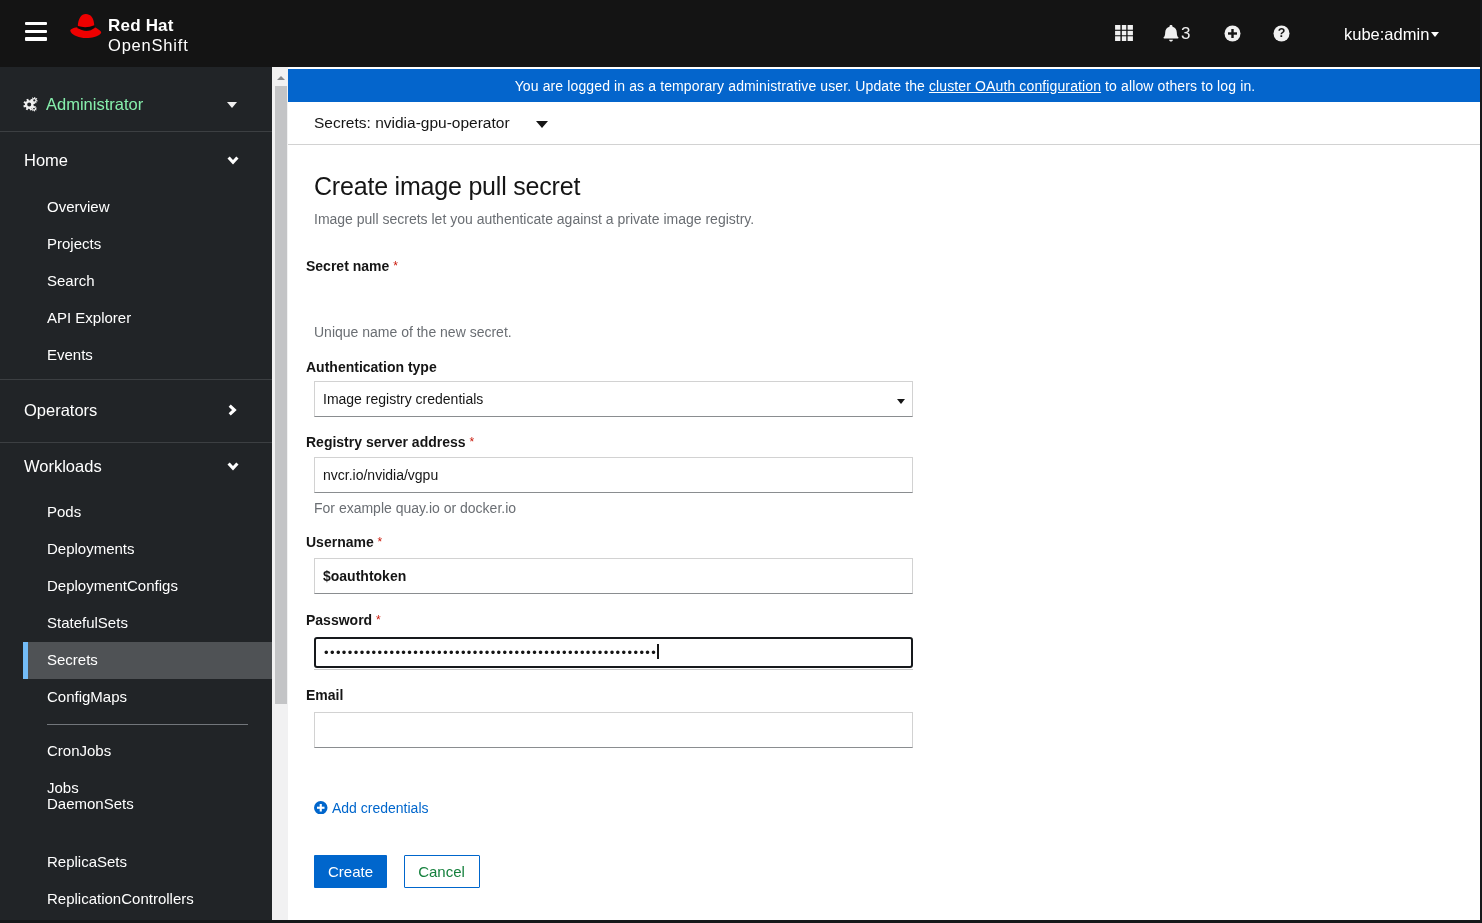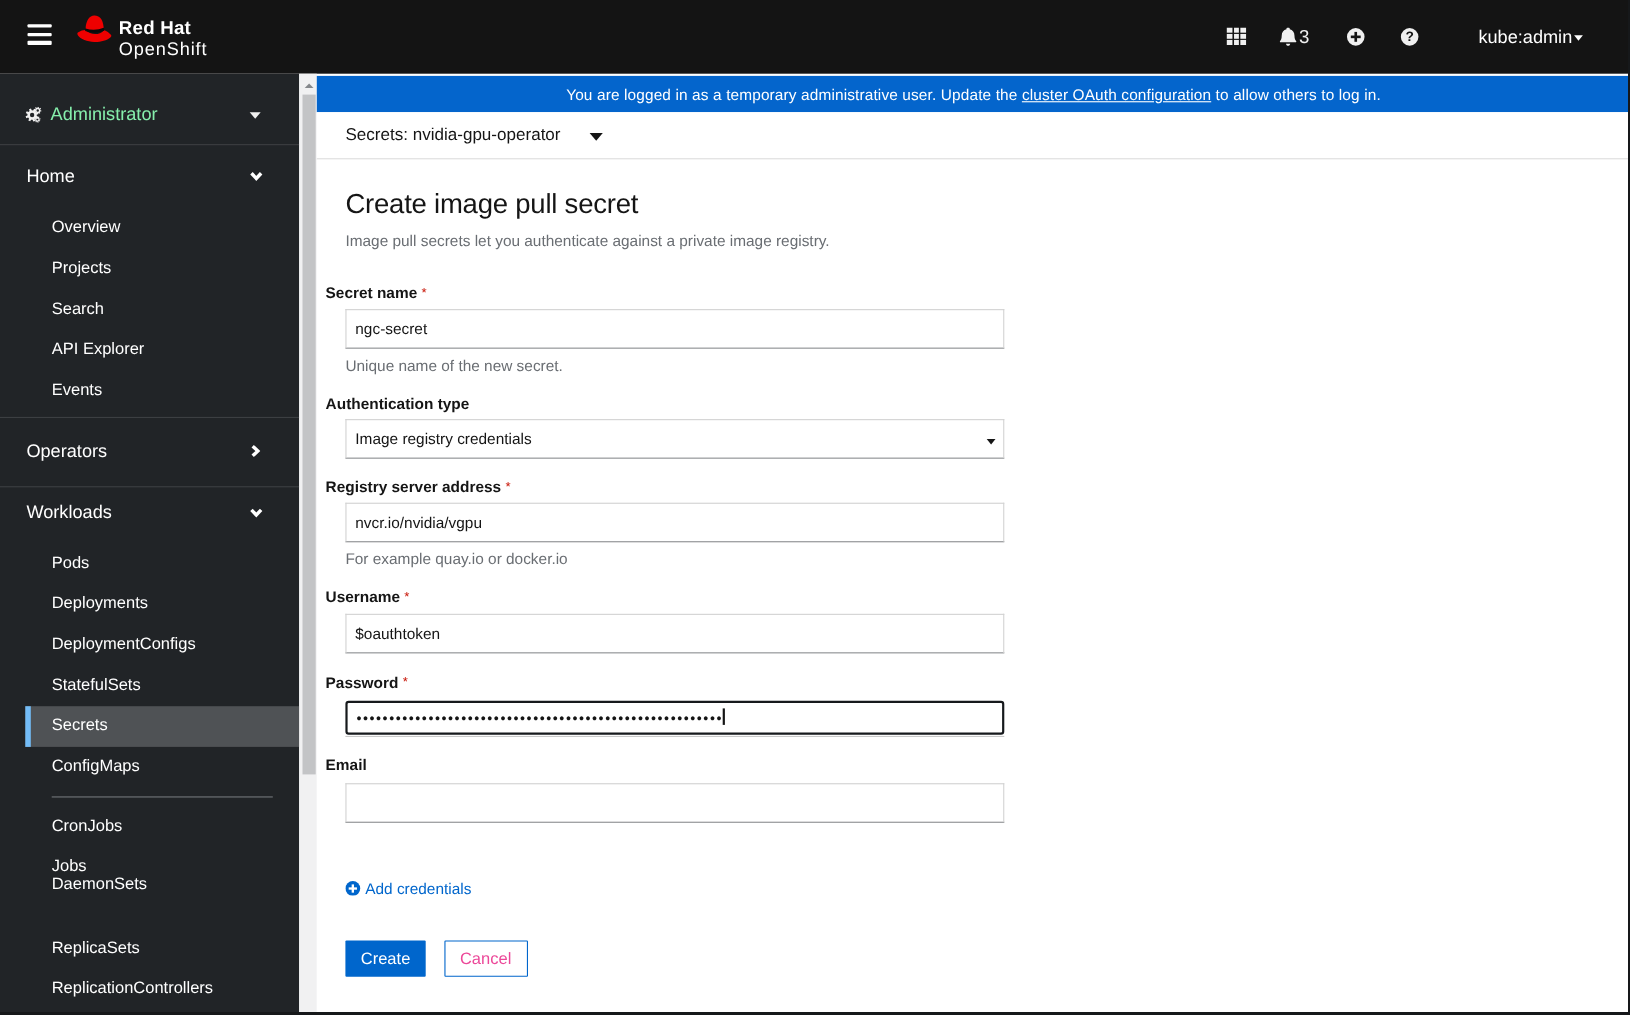--- a/index.html
+++ b/index.html
@@ -21,21 +21,21 @@
 #banner{left:288px;top:68.5px;width:1194px;height:33px;background:#0465cc;color:#fff;
  font-size:14px;text-align:center;line-height:34px;letter-spacing:0.12px;}
 #banner a{color:#fff;text-decoration:underline;}
 
 #projbar{left:288px;top:101.5px;width:1194px;height:43px;background:#fff;border-bottom:1px solid #d2d2d2;}
 #projbar .txt{position:absolute;left:26px;top:12px;font-size:15.5px;color:#151515;}
 
 #content{left:288px;top:144.5px;width:1194px;height:778px;background:#fff;}
 .h1{position:absolute;left:26px;font-size:25px;font-weight:400;color:#151515;letter-spacing:-0.2px;}
 .desc{position:absolute;left:26px;font-size:14px;color:#6a6e73;}
-.flabel{position:absolute;left:8px;font-size:14px;font-weight:700;color:#151515;}
+.flabel{position:absolute;left:18px;font-size:14px;font-weight:700;color:#151515;}
 .flabel .req{color:#c9190b;font-weight:400;font-size:12px;vertical-align:1px;}
 .finput{position:absolute;left:26px;width:599px;height:36px;background:#fff;
  border:1px solid #d2d2d2;border-bottom-color:#8a8d90;font-size:14px;color:#151515;
  line-height:34px;padding-left:8px;}
 .fhelp{position:absolute;left:26px;font-size:14px;color:#6a6e73;}
 .caret{display:inline-block;width:0;height:0;}
 
 .btn{position:absolute;font-size:15px;text-align:center;border-radius:1px;}
 </style></head><body>
 
@@ -129,36 +129,35 @@
 <div class="abs" id="sb-thumb"></div>
 <div class="abs" id="banner">You are logged in as a temporary administrative user. Update the <a href="#">cluster OAuth configuration</a> to allow others to log in.</div>
 <div class="abs" id="projbar">
     <span class="txt">Secrets: nvidia-gpu-operator</span>
     <span class="abs caret" style="left:248px;top:19px;border-left:6.5px solid transparent;border-right:6.5px solid transparent;border-top:7px solid #151515;"></span>
   </div>
 <div class="abs" id="content">
 <div class="h1" style="top:25.5px;line-height:32px;">Create image pull secret</div>
 <div class="desc" style="top:64.5px;line-height:21px;">Image pull secrets let you authenticate against a private image registry.</div>
 <div class="flabel" style="top:111.5px;line-height:21px;">Secret name <span class="req">*</span></div>
-<div class="finput" style="top:136.5px;">ngc-secret</div>
 <div class="fhelp" style="top:177.5px;line-height:21px;">Unique name of the new secret.</div>
 <div class="flabel" style="top:212.5px;line-height:21px;">Authentication type</div>
 <div class="finput" style="top:236.5px;">Image registry credentials<span class="abs caret" style="left:582px;top:16.5px;border-left:4.5px solid transparent;border-right:4.5px solid transparent;border-top:5.5px solid #151515;"></span></div>
 <div class="flabel" style="top:287.0px;line-height:21px;">Registry server address <span class="req">*</span></div>
 <div class="finput" style="top:312.5px;">nvcr.io/nvidia/vgpu</div>
 <div class="fhelp" style="top:353.5px;line-height:21px;">For example quay.io or docker.io</div>
 <div class="flabel" style="top:387.5px;line-height:21px;">Username <span class="req">*</span></div>
-<div class="finput" style="top:413.5px;">$oauthtoken</div>
+<div class="finput" style="top:413.5px;font-weight:bold;">$oauthtoken</div>
 <div class="flabel" style="top:465.0px;line-height:21px;">Password <span class="req">*</span></div>
 <div class="finput" style="top:492.0px;height:31px;border:2px solid #16191c;border-radius:3px;line-height:27px;"><span style="font-size:13px;letter-spacing:1.4px;">••••••••••••••••••••••••••••••••••••••••••••••••••••••••</span><span style="display:inline-block;width:1.5px;height:15px;background:#151515;vertical-align:-2.5px;"></span></div>
 <div class="abs" style="left:26px;top:524.5px;width:599px;height:1px;background:#c9c9c9;"></div>
 <div class="flabel" style="top:540.5px;line-height:21px;">Email</div>
 <div class="finput" style="top:567.0px;"></div>
 <svg class="abs" style="left:26px;top:656.0px;" width="13.5" height="13.5" viewBox="0 0 14 14">
 <circle cx="7" cy="7" r="7" fill="#0066cc"></circle>
 <rect x="5.9" y="3.1" width="2.2" height="7.8" fill="#fff"></rect>
 <rect x="3.1" y="5.9" width="7.8" height="2.2" fill="#fff"></rect>
 </svg>
 <div class="abs" style="left:44px;top:655px;font-size:14px;color:#0066cc;line-height:16px;">Add credentials</div>
 <div class="btn" style="left:26px;top:710.5px;width:73px;height:33px;background:#0066cc;color:#fff;line-height:33px;">Create</div>
-<div class="btn" style="left:115.5px;top:710.5px;width:76px;height:33px;background:#fff;color:#ec4899;border:1px solid #0066cc;line-height:31px;">Cancel</div>
+<div class="btn" style="left:115.5px;top:710.5px;width:76px;height:33px;background:#fff;color:#15803d;border:1px solid #0066cc;line-height:31px;">Cancel</div>
 </div>
 <div class="abs" style="left:1480px;top:0;width:2px;height:923px;background:#16181a;"></div>
 <div class="abs" style="left:0;top:920px;width:1482px;height:3px;background:#16181a;"></div>
 </body></html>

